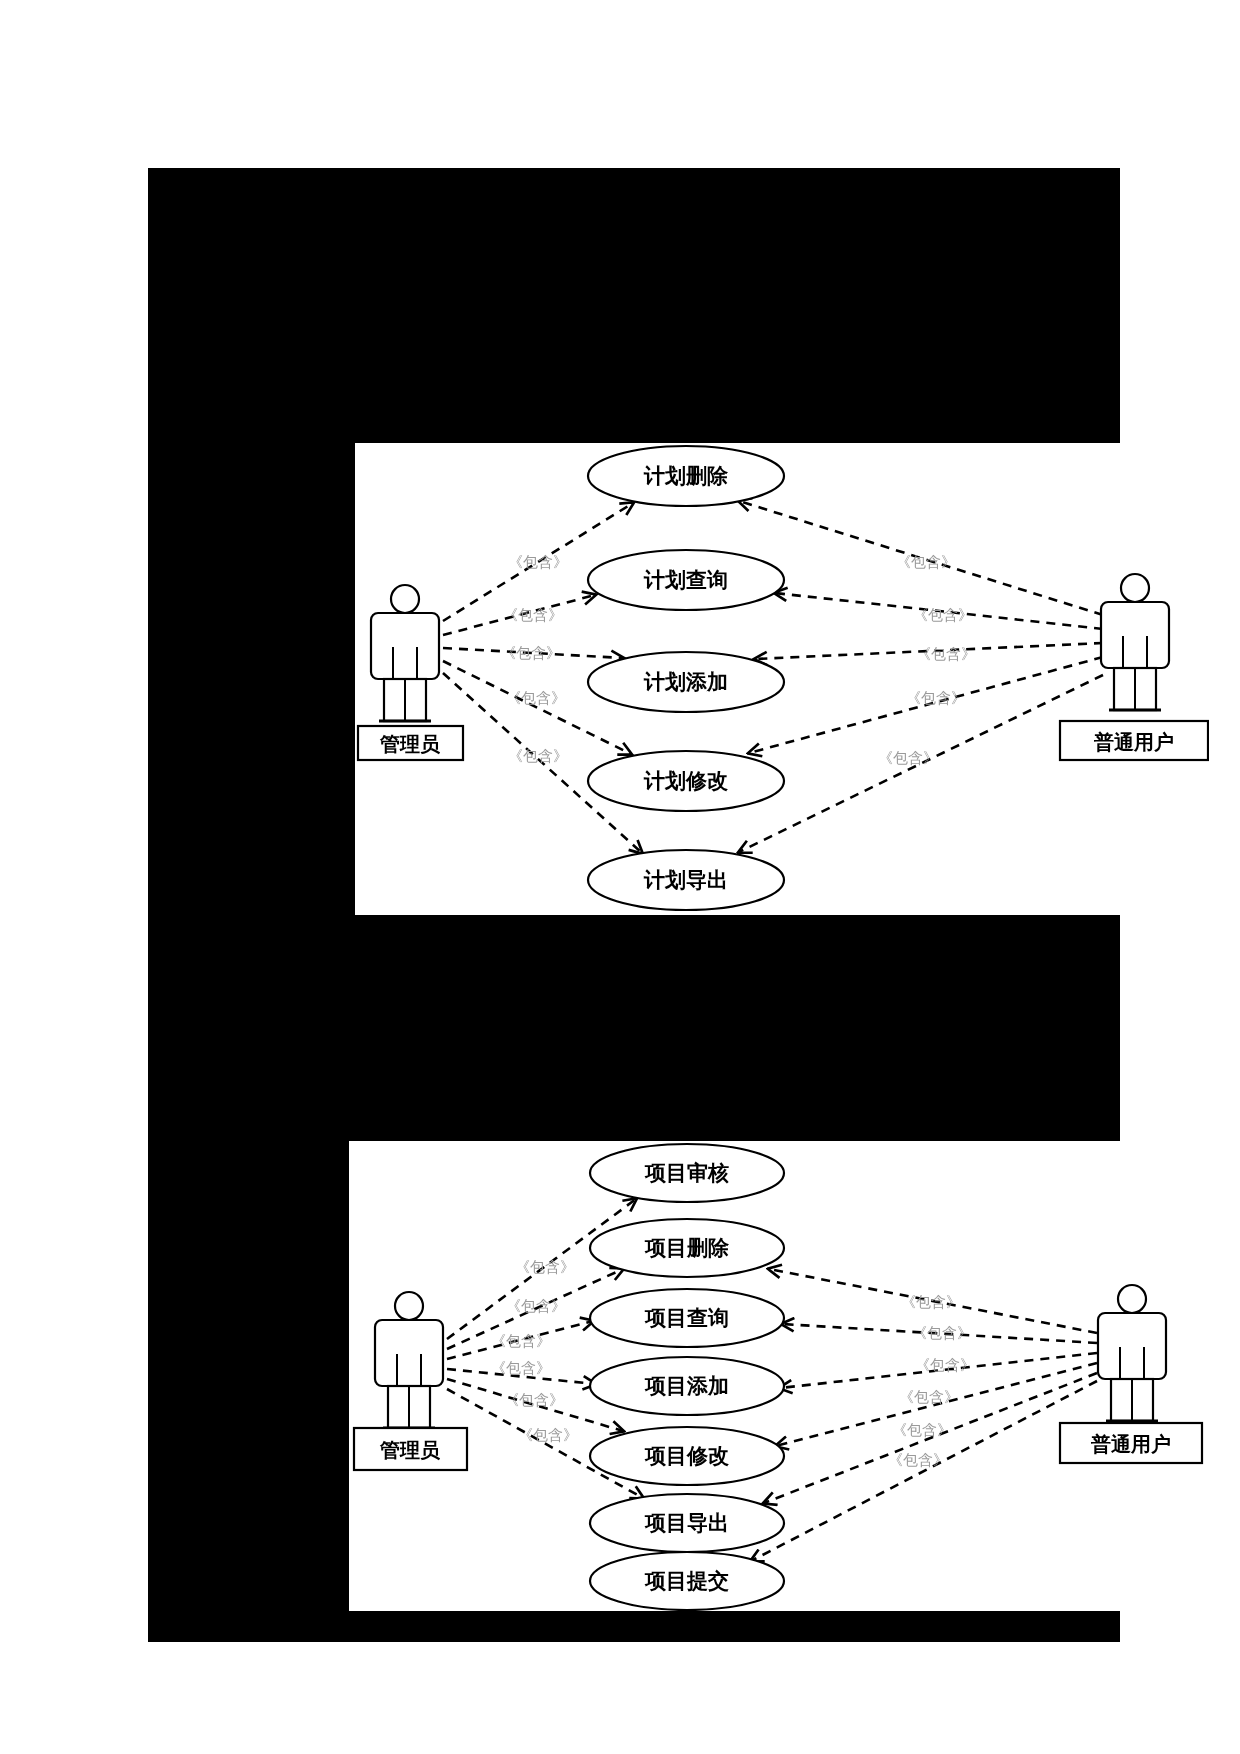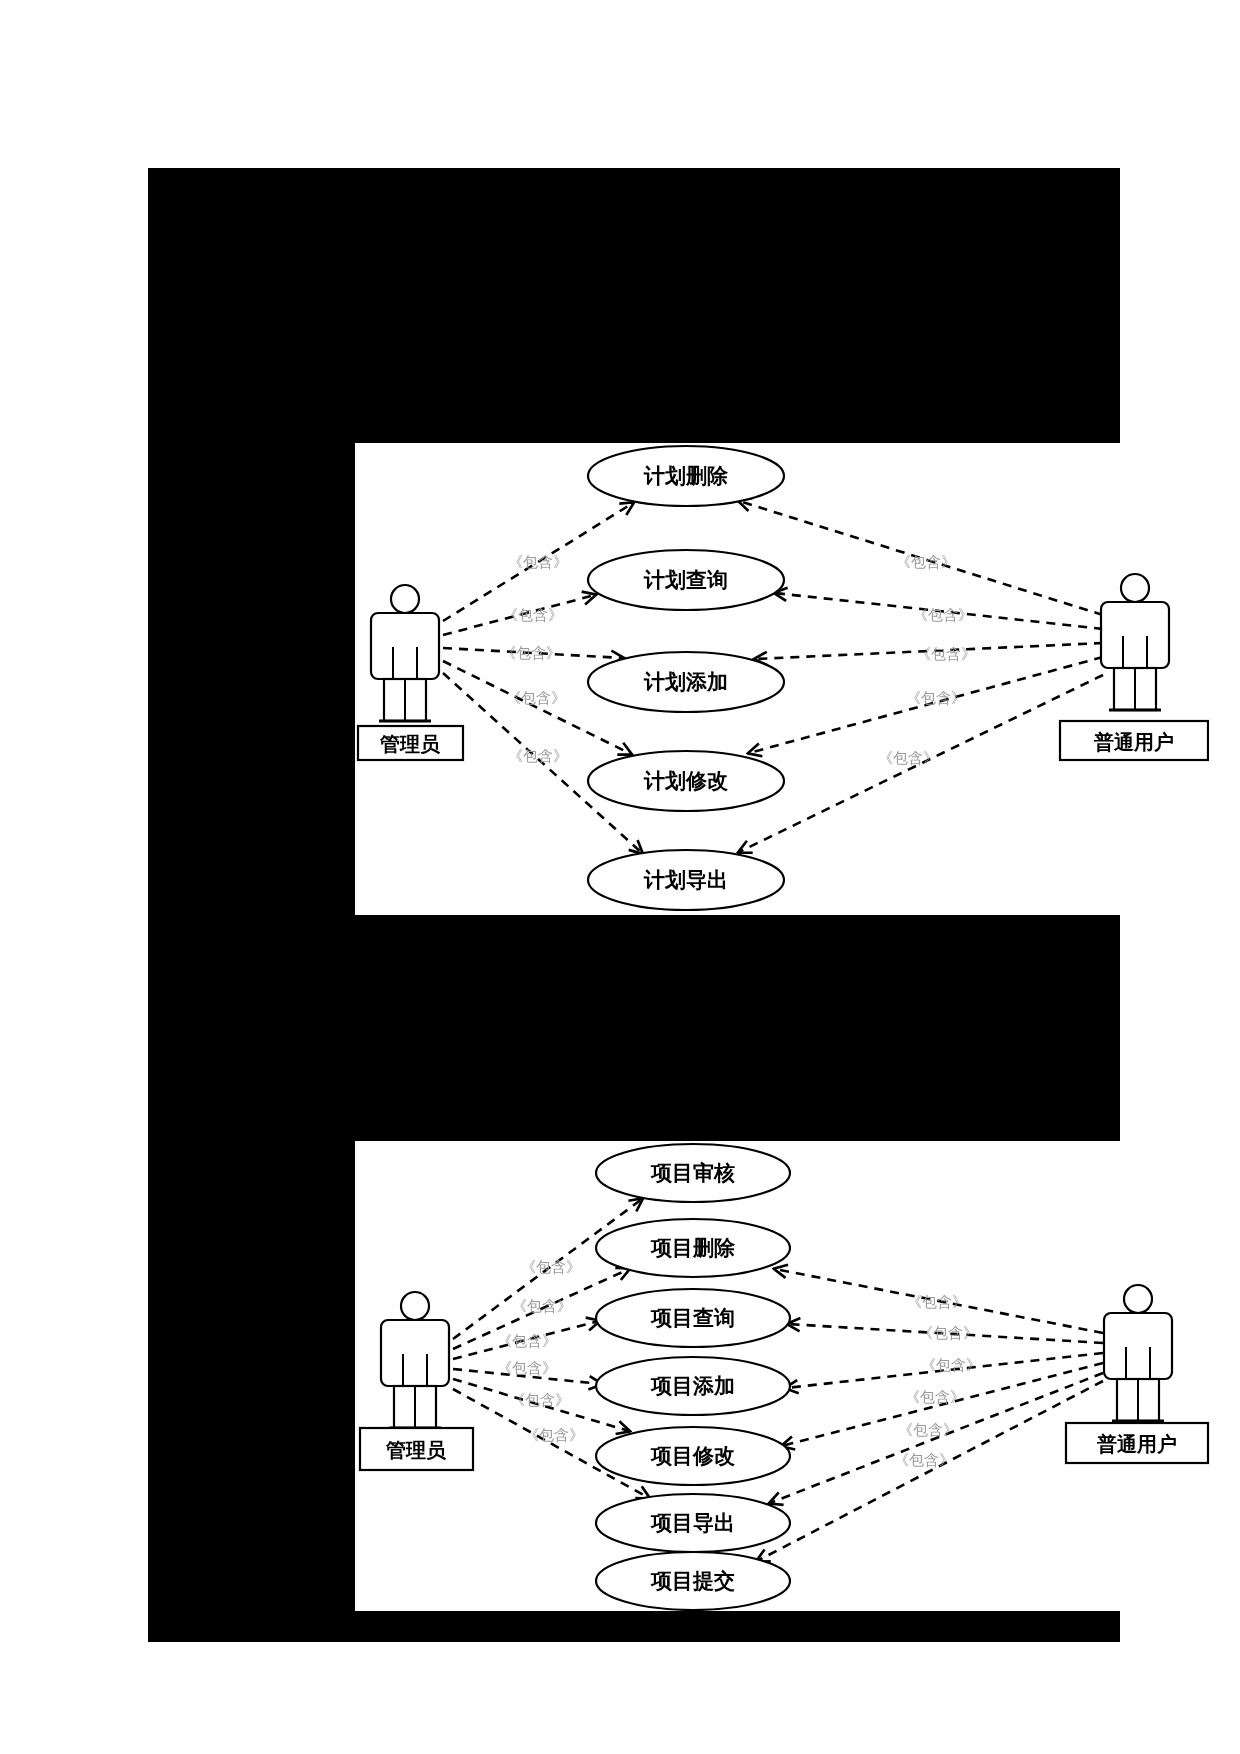--- a/index.html
+++ b/index.html
@@ -14,21 +14,21 @@
     position:absolute;
     left:148px;top:168px;
     width:972px;height:1474px;
     background:#000000;
   }
   .panel{
     position:absolute;
     background:#ffffff;
   }
   .panel-plan{left:207px;top:275px;width:854px;height:472px;}
-  .panel-project{left:207px;top:973px;width:855px;height:470px;}
+  .panel-project{left:201px;top:973px;width:855px;height:470px;}
   svg{display:block;}
   svg text{
     font-family:"DejaVu Sans","Liberation Sans",sans-serif;
   }
   .uc-label{font-size:21px;font-weight:bold;fill:#000000;}
   .actor-label{font-size:20px;font-weight:bold;fill:#000000;}
   .inc-label{font-size:15px;fill:#9a9a9a;}
   .edge{stroke:#000000;stroke-width:2.6;stroke-dasharray:9 7;fill:none;}
   .shape{fill:#ffffff;stroke:#000000;stroke-width:2.2;}
   .thin{stroke:#000000;stroke-width:2;fill:none;}

